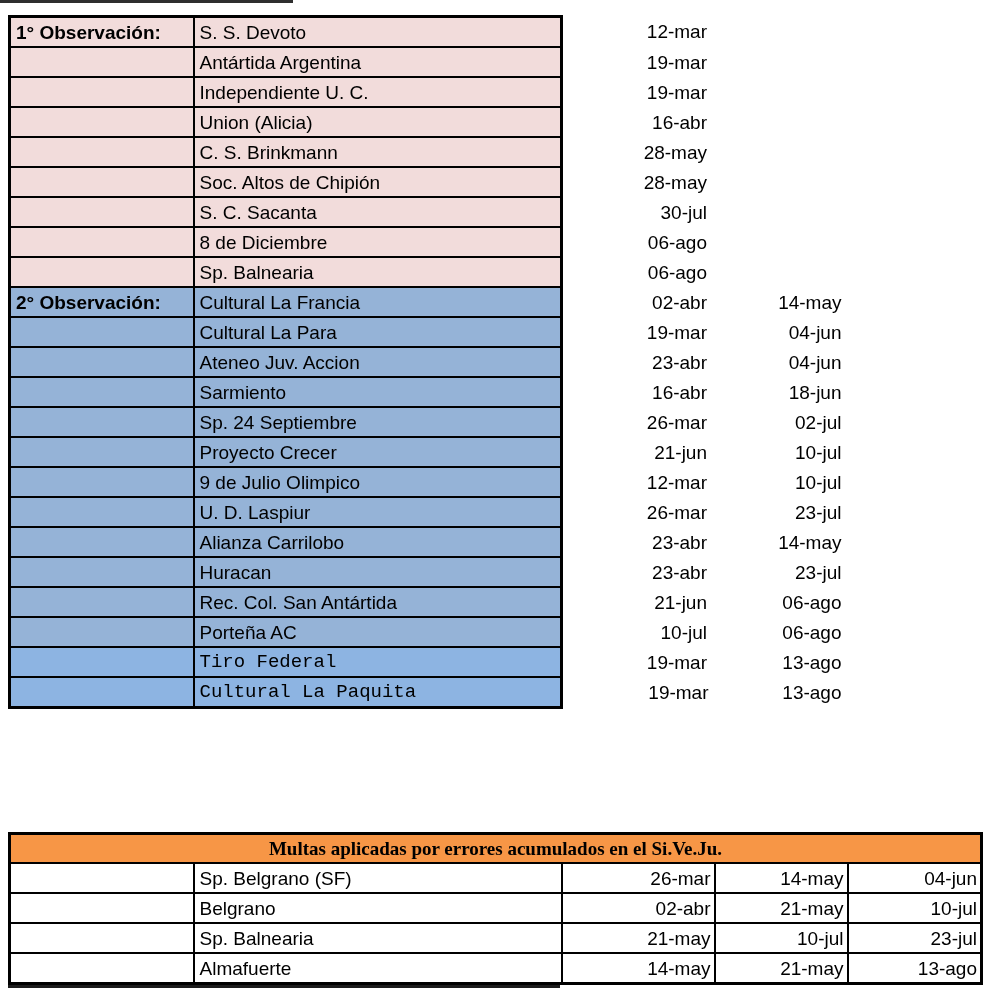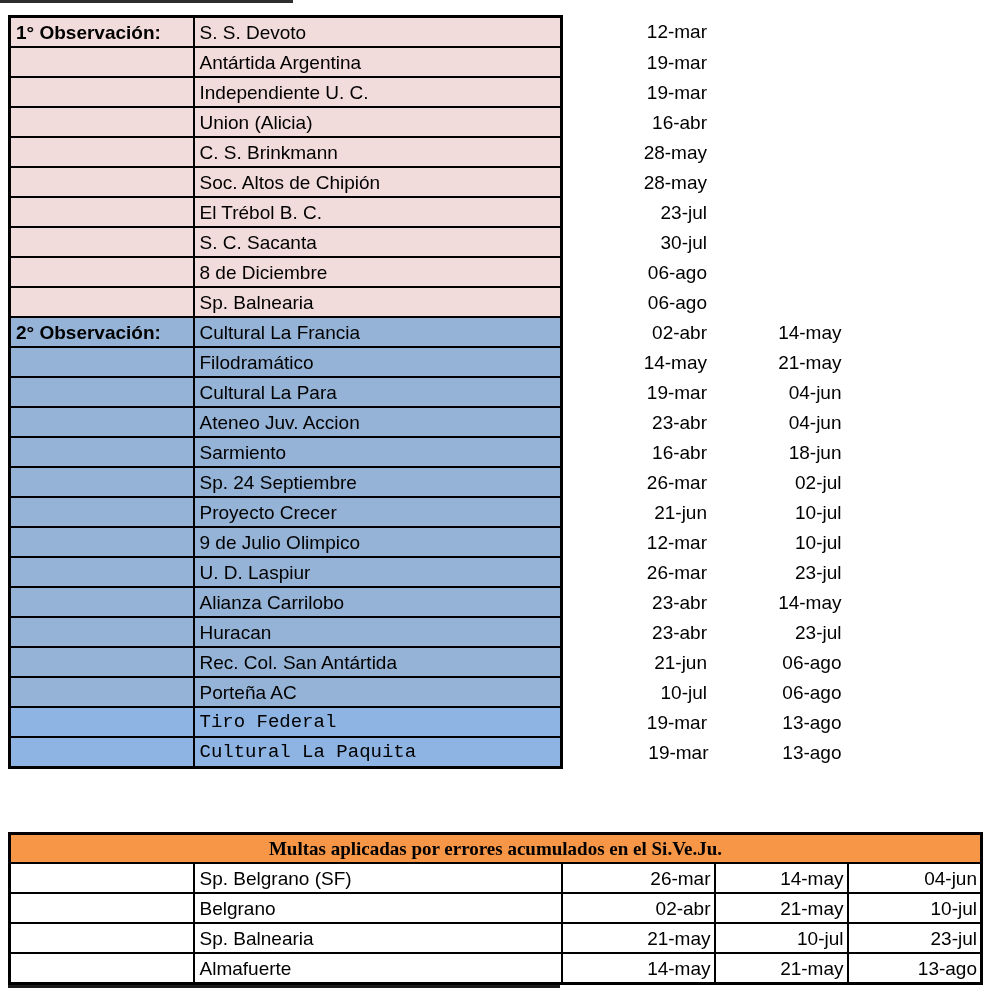--- a/index.html
+++ b/index.html
@@ -91,26 +91,20 @@
           <td class="dcol"></td>
         </tr>
         <tr>
           <td class="c1 label-cell sec1"></td>
           <td class="c2 club-cell sec1">Soc. Altos de Chipión</td>
           <td class="dcol">28-may</td>
           <td class="dcol"></td>
         </tr>
         <tr>
           <td class="c1 label-cell sec1"></td>
-          <td class="c2 club-cell sec1">El Trébol B. C.</td>
-          <td class="dcol">23-jul</td>
-          <td class="dcol"></td>
-        </tr>
-        <tr>
-          <td class="c1 label-cell sec1"></td>
           <td class="c2 club-cell sec1">S. C. Sacanta</td>
           <td class="dcol">30-jul</td>
           <td class="dcol"></td>
         </tr>
         <tr>
           <td class="c1 label-cell sec1"></td>
           <td class="c2 club-cell sec1">8 de Diciembre</td>
           <td class="dcol">06-ago</td>
           <td class="dcol"></td>
         </tr>
@@ -118,26 +112,20 @@
           <td class="c1 label-cell sec1"></td>
           <td class="c2 club-cell sec1">Sp. Balnearia</td>
           <td class="dcol">06-ago</td>
           <td class="dcol"></td>
         </tr>
         <tr>
           <td class="c1 label-cell sec2">2° Observación:</td>
           <td class="c2 club-cell sec2">Cultural La Francia</td>
           <td class="dcol">02-abr</td>
           <td class="dcol">14-may</td>
-        </tr>
-        <tr>
-          <td class="c1 label-cell sec2"></td>
-          <td class="c2 club-cell sec2">Filodramático</td>
-          <td class="dcol">14-may</td>
-          <td class="dcol">21-may</td>
         </tr>
         <tr>
           <td class="c1 label-cell sec2"></td>
           <td class="c2 club-cell sec2">Cultural La Para</td>
           <td class="dcol">19-mar</td>
           <td class="dcol">04-jun</td>
         </tr>
         <tr>
           <td class="c1 label-cell sec2"></td>
           <td class="c2 club-cell sec2">Ateneo Juv. Accion</td>

